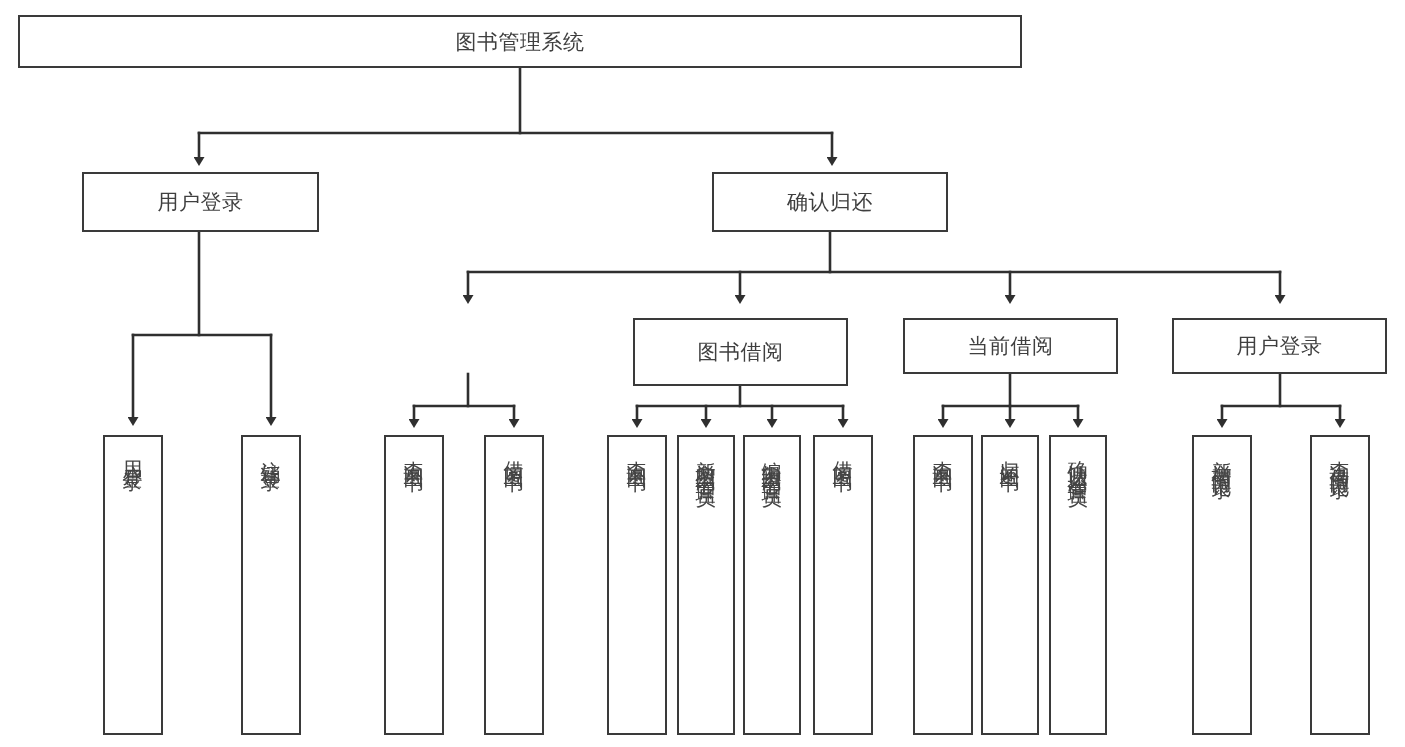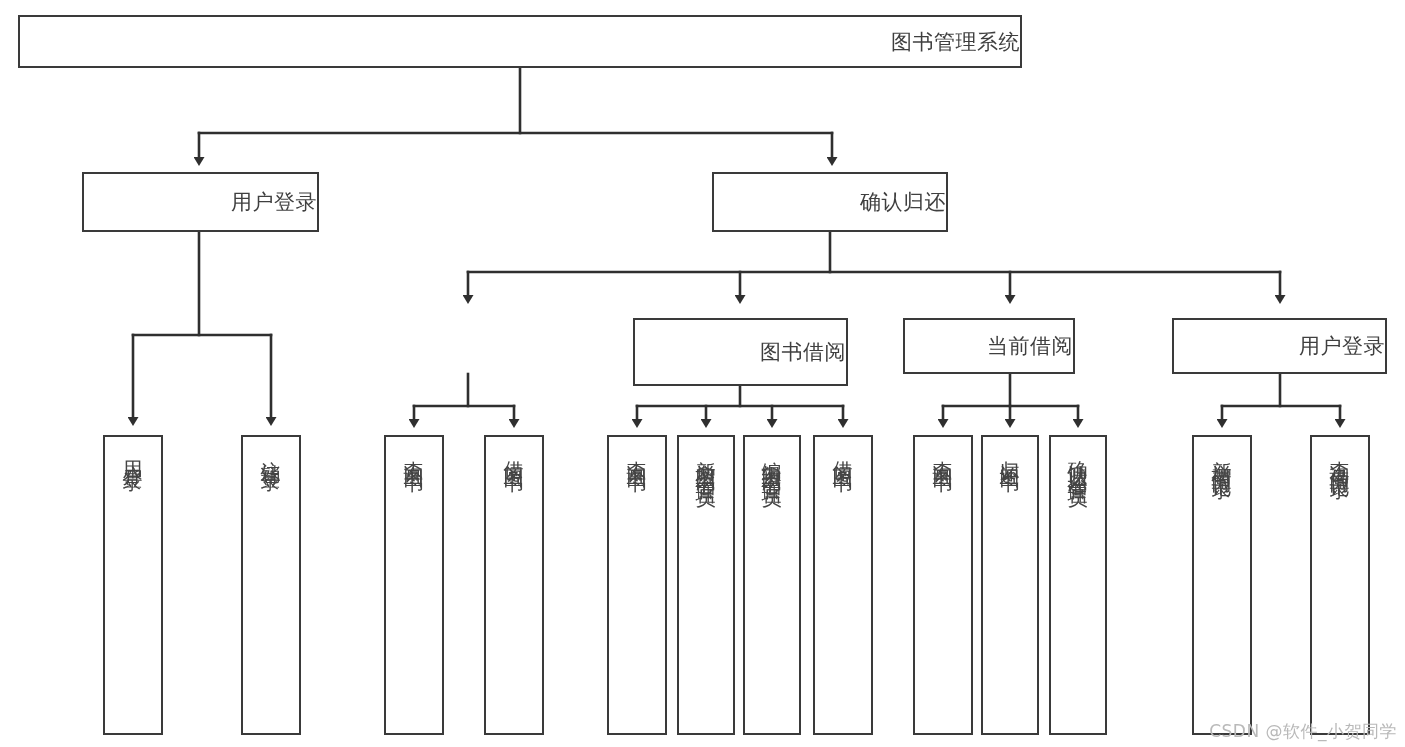--- a/index.html
+++ b/index.html
@@ -26,21 +26,21 @@
     height: 747px;
     pointer-events: none;
   }
   .node {
     position: absolute;
     box-sizing: border-box;
     background: #ffffff;
     border: 2px solid #3a3a3a;
     display: flex;
     align-items: center;
-    justify-content: flex-end;
+    justify-content: center;
     color: #444444;
   }
   .node.h {
     
     font-size: 21px;
     letter-spacing: 0.5px;
   }
   .node.v {
     
     font-size: 20px;
@@ -137,21 +137,21 @@
 
   <div class="node h" style="left:712px; top:172px; width:236px; height:60px;">
     <span class="htext">确认归还</span>
   </div>
 
 
   <div class="node h" style="left:633px; top:318px; width:215px; height:68px;">
     <span class="htext">图书借阅</span>
   </div>
 
-  <div class="node h" style="left:903px; top:318px; width:172px; height:56px;">
+  <div class="node h" style="left:903px; top:318px; width:215px; height:56px;">
     <span class="htext">当前借阅</span>
   </div>
 
   <div class="node h" style="left:1172px; top:318px; width:215px; height:56px;">
     <span class="htext">用户登录</span>
   </div>
 
   <div class="node v" style="left:103px; top:435px; width:60px; height:300px;">
     <span class="vtext">用户登录</span>
   </div>
@@ -197,15 +197,14 @@
   </div>
 
   <div class="node v" style="left:1192px; top:435px; width:60px; height:300px;">
     <span class="vtext">新增借阅记录</span>
   </div>
 
   <div class="node v" style="left:1310px; top:435px; width:60px; height:300px;">
     <span class="vtext">查询借阅记录</span>
   </div>
 
-  <div id="watermark">CSDN @软件_小贺同学</div>
 
 </div>
 
 </body></html>

